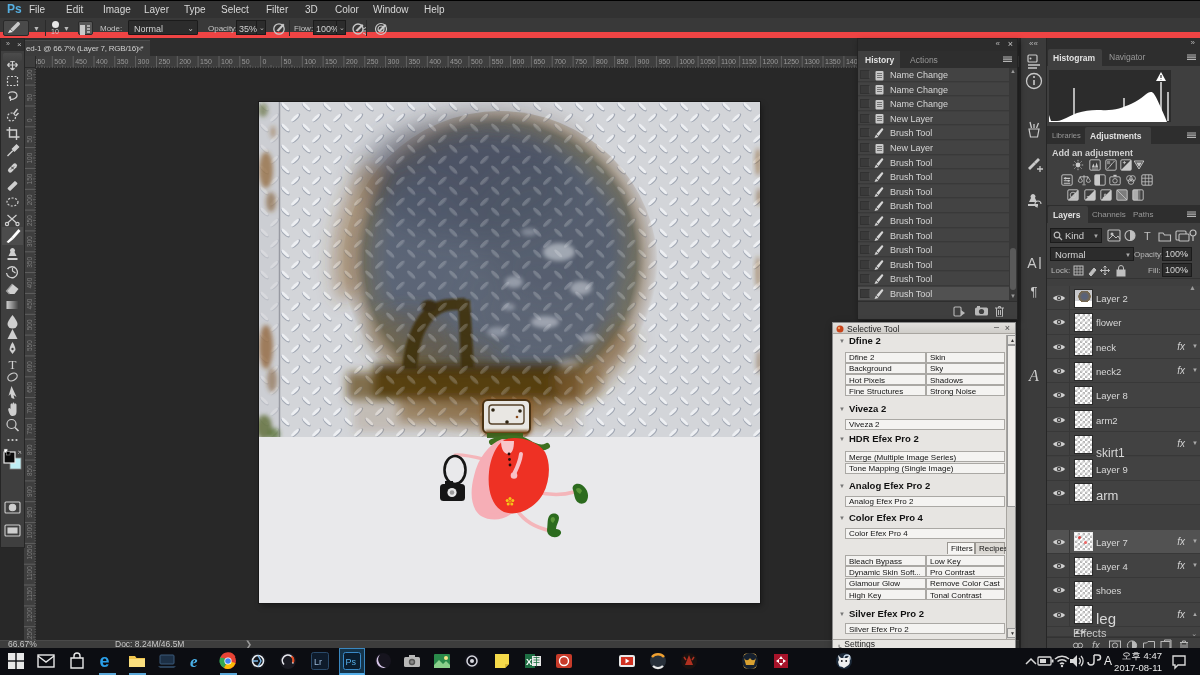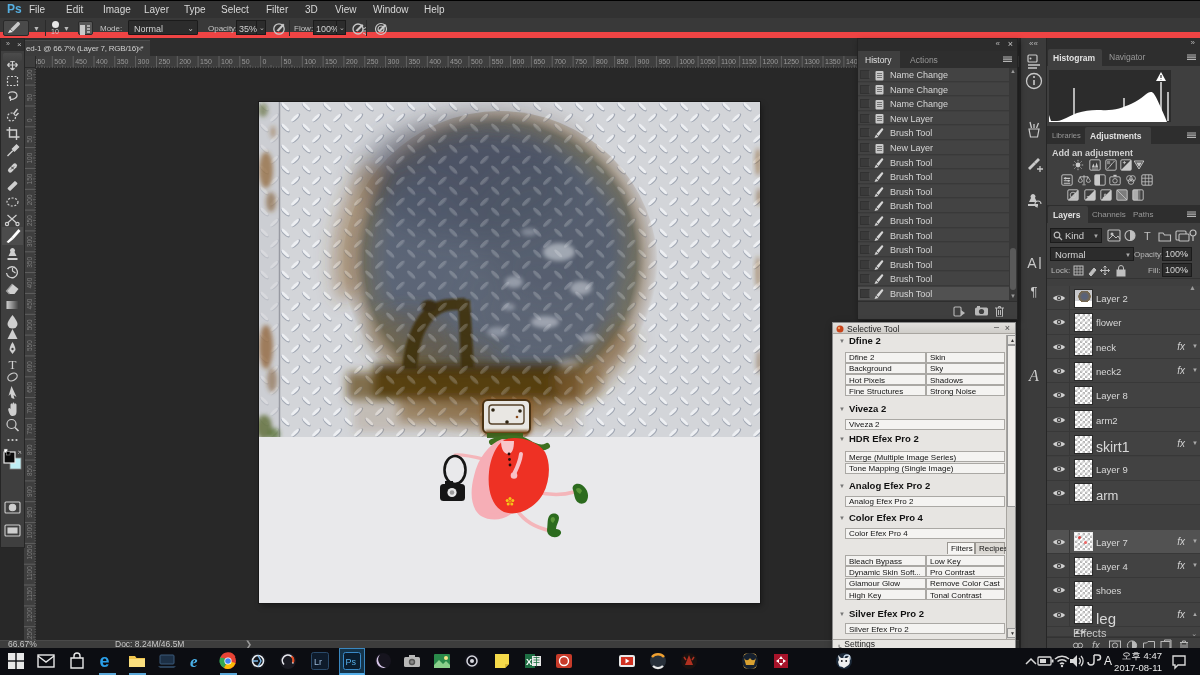--- a/index.html
+++ b/index.html
@@ -10,21 +10,21 @@
 <div class="abs" style="left:0;top:0;width:1200px;height:18px;background:#323232;border-top:1px solid #000">
     <span class="tx" style="left:7px;top:1px;font-size:12px;font-weight:bold;color:#55aee0">Ps</span>
     <span class="tx" style="left:29px;top:3px;font-size:10px;color:#d8d8d8">File</span>
     <span class="tx" style="left:66px;top:3px;font-size:10px;color:#d8d8d8">Edit</span>
     <span class="tx" style="left:103px;top:3px;font-size:10px;color:#d8d8d8">Image</span>
     <span class="tx" style="left:144px;top:3px;font-size:10px;color:#d8d8d8">Layer</span>
     <span class="tx" style="left:184px;top:3px;font-size:10px;color:#d8d8d8">Type</span>
     <span class="tx" style="left:221px;top:3px;font-size:10px;color:#d8d8d8">Select</span>
     <span class="tx" style="left:266px;top:3px;font-size:10px;color:#d8d8d8">Filter</span>
     <span class="tx" style="left:305px;top:3px;font-size:10px;color:#d8d8d8">3D</span>
-    <span class="tx" style="left:335px;top:3px;font-size:10px;color:#d8d8d8">View</span>
+    <span class="tx" style="left:335px;top:3px;font-size:10px;color:#d8d8d8">Color</span>
     <span class="tx" style="left:373px;top:3px;font-size:10px;color:#d8d8d8">Window</span>
     <span class="tx" style="left:424px;top:3px;font-size:10px;color:#d8d8d8">Help</span>
   </div>
 <div class="abs" style="left:0;top:18px;width:1200px;height:20px;background:#393939;border-bottom:6px solid #ef4444">
     <div class="abs" style="left:3px;top:2px;width:26px;height:16px;background:#4a4a4a;border:1px solid #2a2a2a;border-radius:2px"><svg width="24" height="14">
         <path d="M4 12 L6 8.5 L9 11 Z" fill="#e8e8e8"></path>
         <path d="M6.5 8 L13 1.5 C14.5 0 17 2.5 15.5 4 L9 10.5 Z" fill="#c9c9c9"></path>
       </svg></div>
     <span class="tx" style="left:33px;top:7px;font-size:7px;color:#bbb">▼</span>
     <div class="abs" style="left:45px;top:2px;width:1px;height:16px;background:#2a2a2a"></div>
@@ -465,21 +465,21 @@
       </g>
 </svg>
 </div>
 <div class="abs" style="left:857px;top:38px;width:161px;height:282px;background:#3f3f3f;border:1px solid #232323;box-shadow:2px 3px 6px rgba(0,0,0,.4);z-index:20">
     <div class="abs" style="left:0;top:0;width:159px;height:12px;background:#2c2c2c">
       <span class="tx" style="right:17px;top:0px;font-size:8px;color:#b5b5b5">«</span>
       <span class="tx" style="right:4px;top:0px;font-size:9px;color:#c5c5c5">×</span>
     </div>
     <div class="abs" style="left:0;top:12px;width:159px;height:17px;background:#2e2e2e">
       <div class="abs" style="left:0;top:0;width:42px;height:17px;background:#3f3f3f">
-        <span class="tx" style="left:7px;top:4px;font-size:8.5px;color:#e2e2e2;font-weight:normal">History</span>
+        <span class="tx" style="left:7px;top:4px;font-size:8.5px;color:#e2e2e2;font-weight:bold">History</span>
       </div>
       <span class="tx" style="left:52px;top:4px;font-size:8.5px;color:#989898">Actions</span>
       <svg class="abs" style="right:5px;top:5px" width="9" height="7">
         <path d="M0 1 h9 M0 3.2 h9 M0 5.4 h9" stroke="#b5b5b5" stroke-width="1.2"></path>
       </svg>
     </div>
     <div class="abs" style="left:0;top:29.0px;width:151px;height:13.6px;background:#434343;border-bottom:1px solid #393939">
       <div class="abs" style="left:2px;top:2px;width:10px;height:9px;background:#3a3a3a;border:1px solid #323232;border-right-color:#4a4a4a"></div>
       <svg class="abs" style="left:16px;top:1.5px" width="11" height="11">
         <rect x="1.5" y="1" width="8" height="9.5" rx="1" fill="#c9c9c9"></rect>
@@ -919,21 +919,21 @@
       <span class="tx" style="left:49px;top:7px;font-size:9.5px;color:#d8d8d8">arm2</span>
     </div>
     <div class="abs" style="left:0;top:394.10px;width:154px;height:24.35px;background:#424242;border-bottom:1px solid #383838">
       <svg class="abs" style="left:5px;top:7px" width="14" height="10" viewBox="0 0 14 10">
         <path d="M1 5 C3 1.5 11 1.5 13 5 C11 8.5 3 8.5 1 5 Z" fill="#cfcfcf"></path>
         <circle cx="7" cy="5" r="2.2" fill="#424242"></circle>
         <circle cx="7" cy="5" r="1" fill="#cfcfcf"></circle>
       </svg>
       <div class="abs" style="left:22px;top:0;width:1px;height:24.35px;background:#383838"></div>
       <div class="abs" style="left:27px;top:2.7px;width:19px;height:19px;background-image:linear-gradient(45deg,#b8b8b8 25%,transparent 25%,transparent 75%,#b8b8b8 75%),linear-gradient(45deg,#b8b8b8 25%,#fff 25%,#fff 75%,#b8b8b8 75%);background-size:5px 5px;background-position:0 0,2.5px 2.5px;background-color:#fff;border:1px solid #2a2a2a;"></div>
-      <span class="tx" style="left:49px;top:7px;font-size:14px;color:#d8d8d8">skirt1</span>
+      <span class="tx" style="left:49px;top:14px;font-size:12px;color:#d8d8d8">skirt1</span>
       <span class="tx" style="right:16px;top:6px;font-size:10px;font-style:italic;color:#cfcfcf">fx</span>
       <span class="tx" style="right:3px;top:8px;font-size:6px;color:#aaa">▼</span>
     </div>
     <div class="abs" style="left:0;top:418.50px;width:154px;height:24.35px;background:#424242;border-bottom:1px solid #383838">
       <svg class="abs" style="left:5px;top:7px" width="14" height="10" viewBox="0 0 14 10">
         <path d="M1 5 C3 1.5 11 1.5 13 5 C11 8.5 3 8.5 1 5 Z" fill="#cfcfcf"></path>
         <circle cx="7" cy="5" r="2.2" fill="#424242"></circle>
         <circle cx="7" cy="5" r="1" fill="#cfcfcf"></circle>
       </svg>
       <div class="abs" style="left:22px;top:0;width:1px;height:24.35px;background:#383838"></div>

